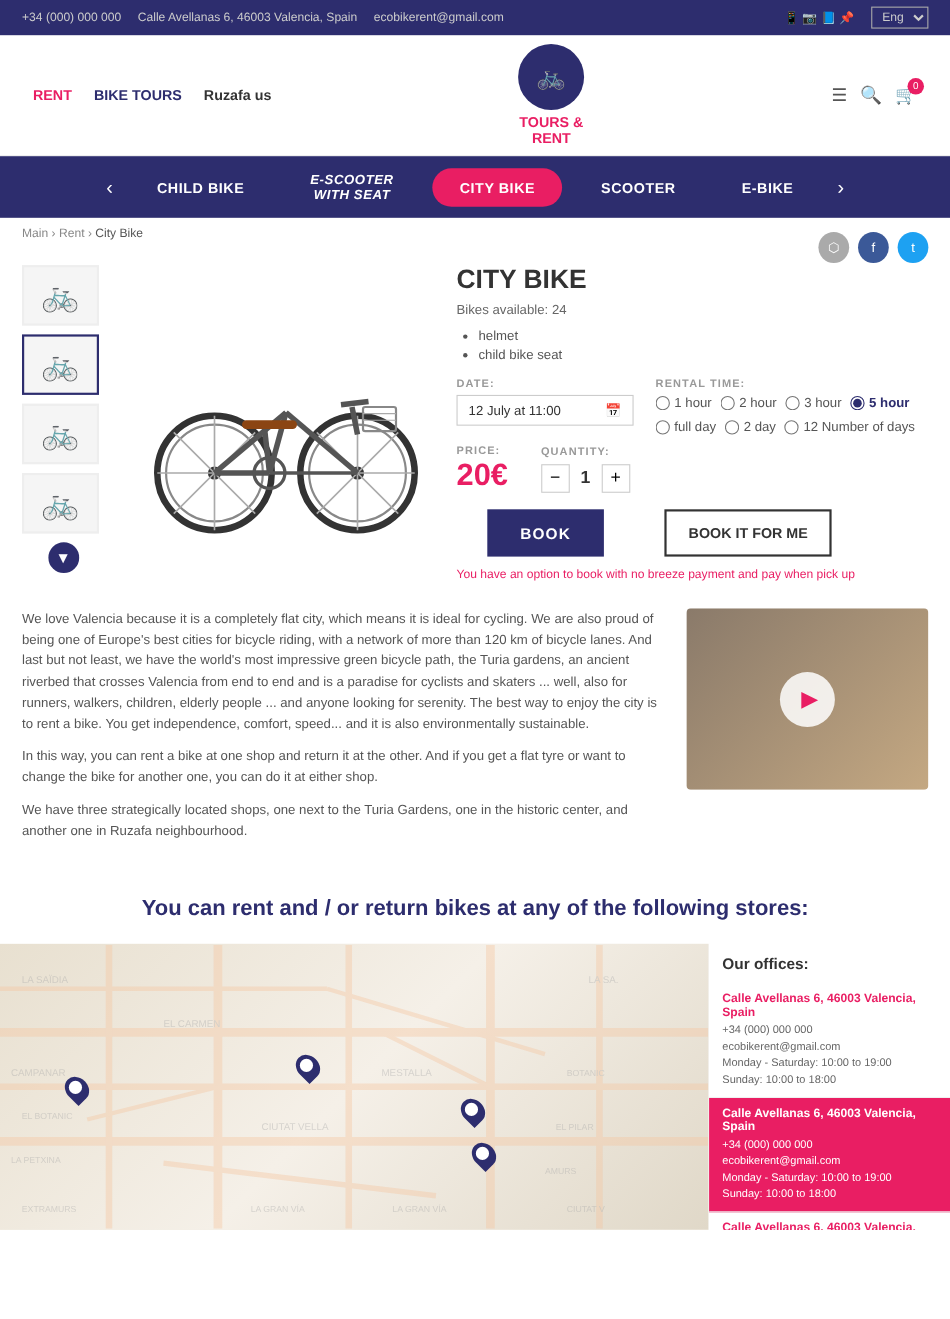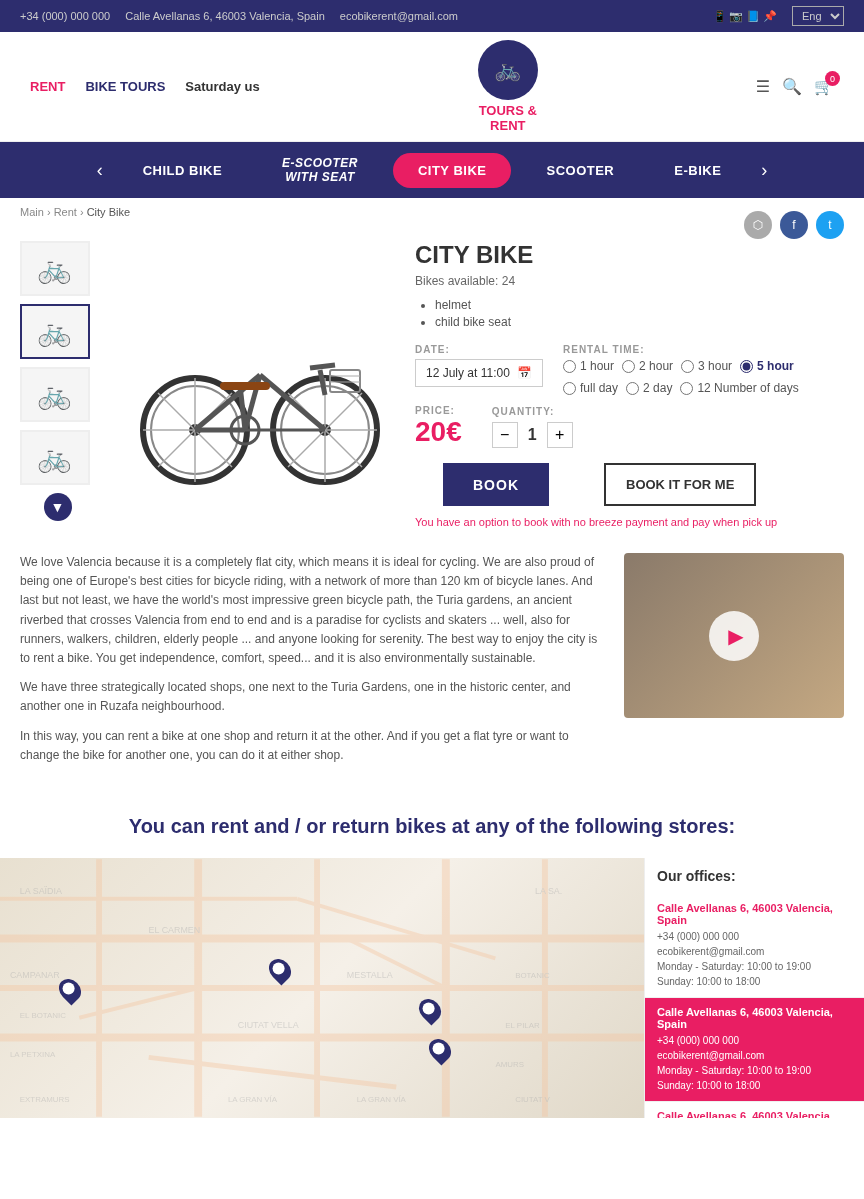--- a/index.html
+++ b/index.html
@@ -51,21 +51,21 @@
     .share-icon { width: 28px; height: 28px; border-radius: 50%; display: flex; align-items: center; justify-content: center; color: #fff; font-size: 12px; cursor: pointer; }
     .share-icon.gray { background: #aaa; }
     .share-icon.fb { background: #3b5998; }
     .share-icon.tw { background: #1da1f2; }
     .bikes-available { font-size: 12px; color: #666; margin-bottom: 10px; }
     .product-features { list-style: disc; padding-left: 20px; margin-bottom: 15px; }
     .product-features li { font-size: 12px; color: #555; margin-bottom: 3px; }
     .form-row { display: flex; gap: 20px; margin-bottom: 10px; align-items: flex-start; }
     .form-group { display: flex; flex-direction: column; gap: 4px; }
     .form-label { font-size: 10px; color: #999; letter-spacing: 1px; font-weight: bold; }
-    .date-input { border: 1px solid #ccc; padding: 6px 10px; font-size: 12px; width: 128px; display: flex; align-items: center; justify-content: space-between; }
+    .date-input { border: 1px solid #ccc; padding: 6px 10px; font-size: 12px; width: 161px; display: flex; align-items: center; justify-content: space-between; }
     .rental-options { display: flex; flex-wrap: wrap; gap: 8px; }
     .rental-option { display: flex; align-items: center; gap: 4px; font-size: 12px; color: #555; }
     .rental-option input[type="radio"] { accent-color: #2d2d6e; }
     .rental-option.selected { color: #2d2d6e; font-weight: bold; }
     .price-section { display: flex; gap: 30px; align-items: center; margin-top: 10px; margin-bottom: 15px; }
     .price-label { font-size: 10px; color: #999; letter-spacing: 1px; font-weight: bold; }
     .price-value { font-size: 28px; font-weight: bold; color: #e91e63; }
     .qty-label { font-size: 10px; color: #999; letter-spacing: 1px; font-weight: bold; margin-bottom: 5px; }
     .qty-control { display: flex; align-items: center; gap: 10px; }
     .qty-btn { width: 26px; height: 26px; border: 1px solid #ccc; background: #fff; cursor: pointer; font-size: 16px; display: flex; align-items: center; justify-content: center; }
@@ -122,21 +122,21 @@
     <select class="lang">
       <option>Eng</option>
     </select>
   </div>
 </div>
 
 <div class="header">
   <div class="header-nav">
     <a href="#">RENT</a>
     <a href="#" class="bike-tours">BIKE TOURS</a>
-    <a href="#" class="contact">Saturday us</a>
+    <a href="#" class="contact">Ruzafa us</a>
   </div>
   <div class="header-logo">
     <div class="logo-circle">🚲</div>
     <div class="logo-text">
       <span>TOURS &amp;</span><br><span>RENT</span>
     </div>
   </div>
   <div class="header-icons">
     <button class="icon-btn">☰</button>
     <button class="icon-btn">🔍</button>
@@ -297,22 +297,22 @@
       <button class="btn-book">BOOK</button>
       <button class="btn-book-for">BOOK IT FOR ME</button>
     </div>
     <div class="no-advance">You have an option to book with no breeze payment and pay when pick up</div>
   </div>
 </div>
 
 <div class="description-section">
   <div class="description-text">
     <p>We love Valencia because it is a completely flat city, which means it is ideal for cycling. We are also proud of being one of Europe's best cities for bicycle riding, with a network of more than 120 km of bicycle lanes. And last but not least, we have the world's most impressive green bicycle path, the Turia gardens, an ancient riverbed that crosses Valencia from end to end and is a paradise for cyclists and skaters ... well, also for runners, walkers, children, elderly people ... and anyone looking for serenity. The best way to enjoy the city is to rent a bike. You get independence, comfort, speed... and it is also environmentally sustainable.</p>
+    <p>In this way, you can rent a bike at one shop and return it at the other. And if you get a flat tyre or want to change the bike for another one, you can do it at either shop.</p>
     <p>We have three strategically located shops, one next to the Turia Gardens, one in the historic center, and another one in Ruzafa neighbourhood.</p>
-    <p>In this way, you can rent a bike at one shop and return it at the other. And if you get a flat tyre or want to change the bike for another one, you can do it at either shop.</p>
   </div>
   <div class="video-thumb">
     <div style="width:100%;height:100%;background:linear-gradient(135deg,#8a7a6a,#c4a882);"></div>
     <div class="video-play"></div>
   </div>
 </div>
 
 <div class="stores-headline">You can rent and / or return bikes at any of the following stores:</div>
 
 <div class="map-section">

